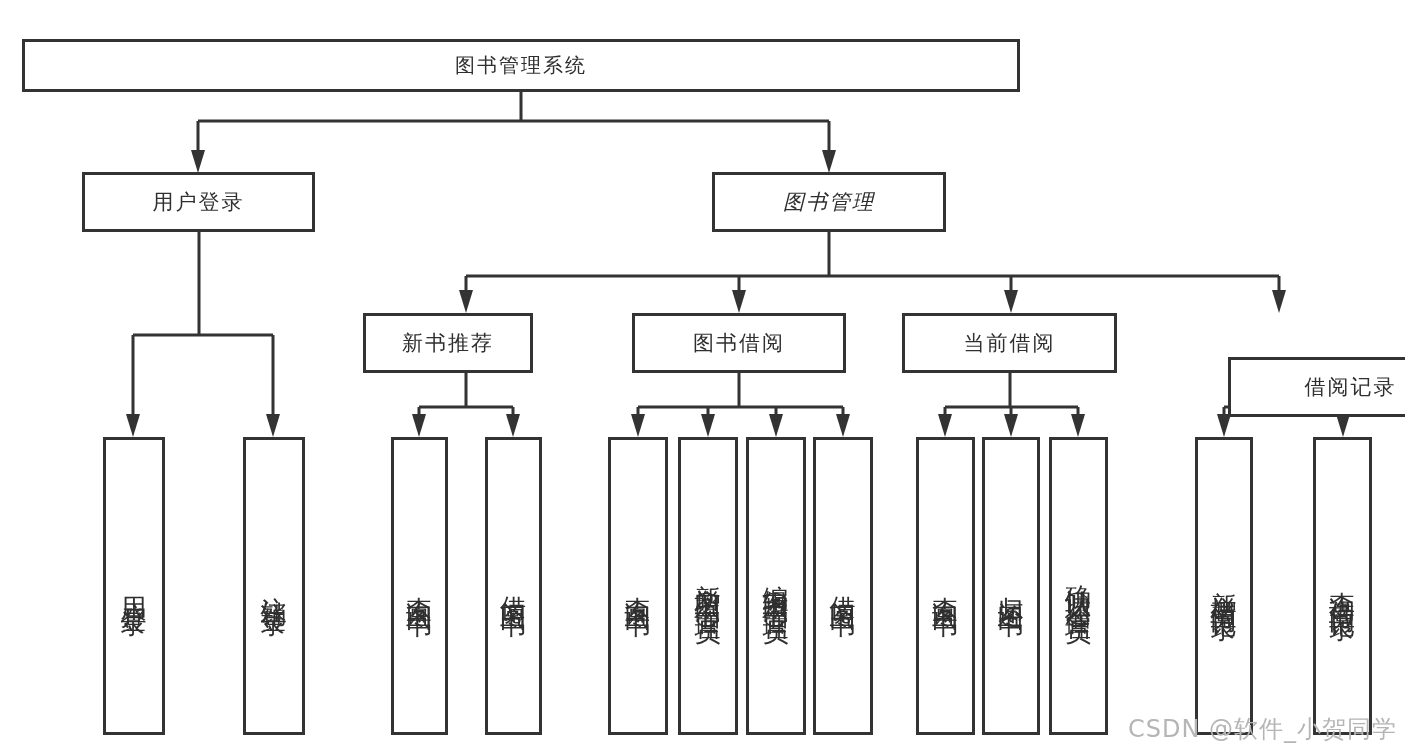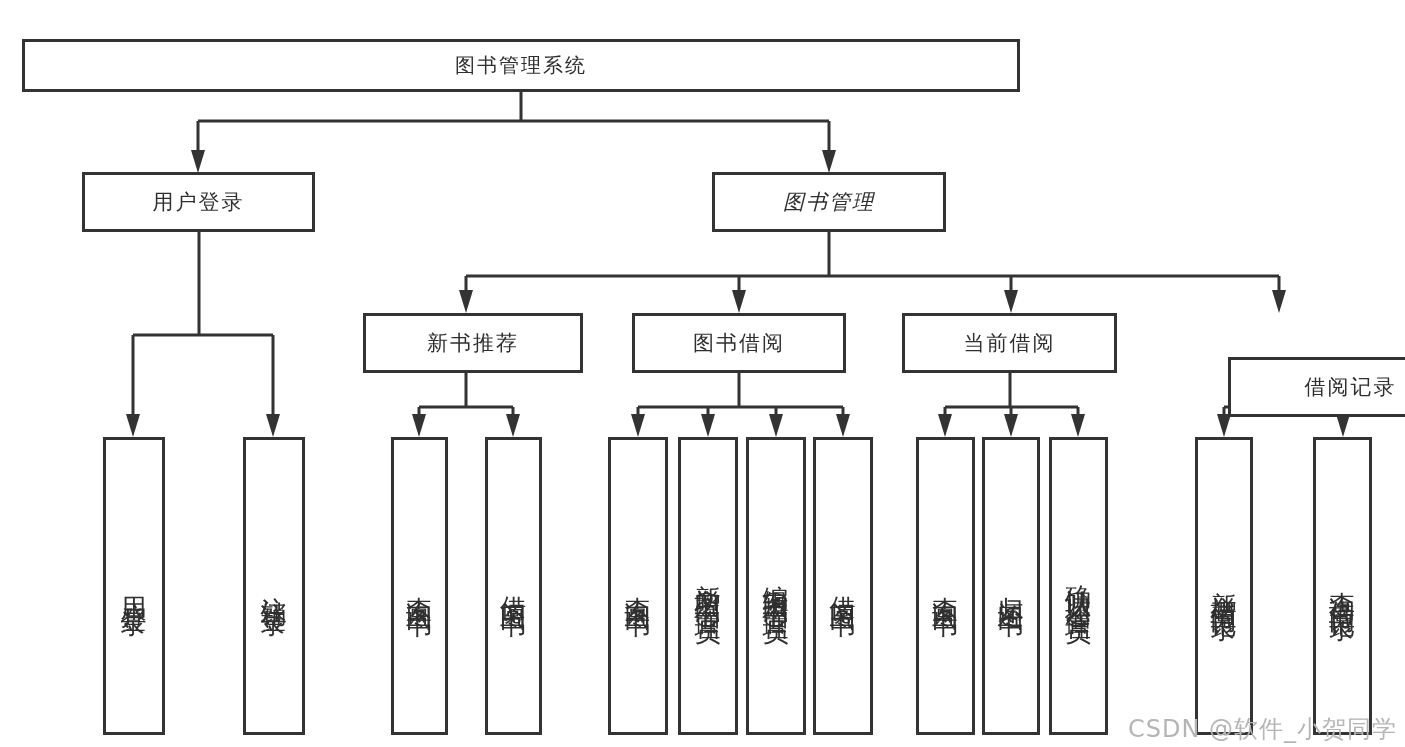--- a/index.html
+++ b/index.html
@@ -33,21 +33,21 @@
     background:var(--fill);
     display:flex;align-items:center;justify-content:center;
     color:var(--text);
     text-align:center;
     letter-spacing:2px;
   }
   .node.root{left:22px;top:13px;width:998px;height:53px;font-size:20px;margin-top:26px;}
   .node.lvl{height:60px;font-size:21px;}
   .node.b-user-login{left:82px;top:172px;width:233px;}
   .node.b-book-mgmt{left:712px;top:172px;width:234px;font-style:italic;}
-  .node.c-new-book{left:363px;top:313px;width:220px;}
+  .node.c-new-book{left:363px;top:313px;width:170px;}
   .node.c-borrow{left:632px;top:313px;width:214px;}
   .node.c-current{left:902px;top:313px;width:215px;}
   .node.c-records{left:1228px;top:313px;width:245px;margin-top:44px;}
   .leaf{
     position:absolute;top:437px;height:298px;
     border:3px solid var(--line);
     background:var(--fill);
     display:flex;align-items:center;justify-content:center;
   }
   .leaf span{

